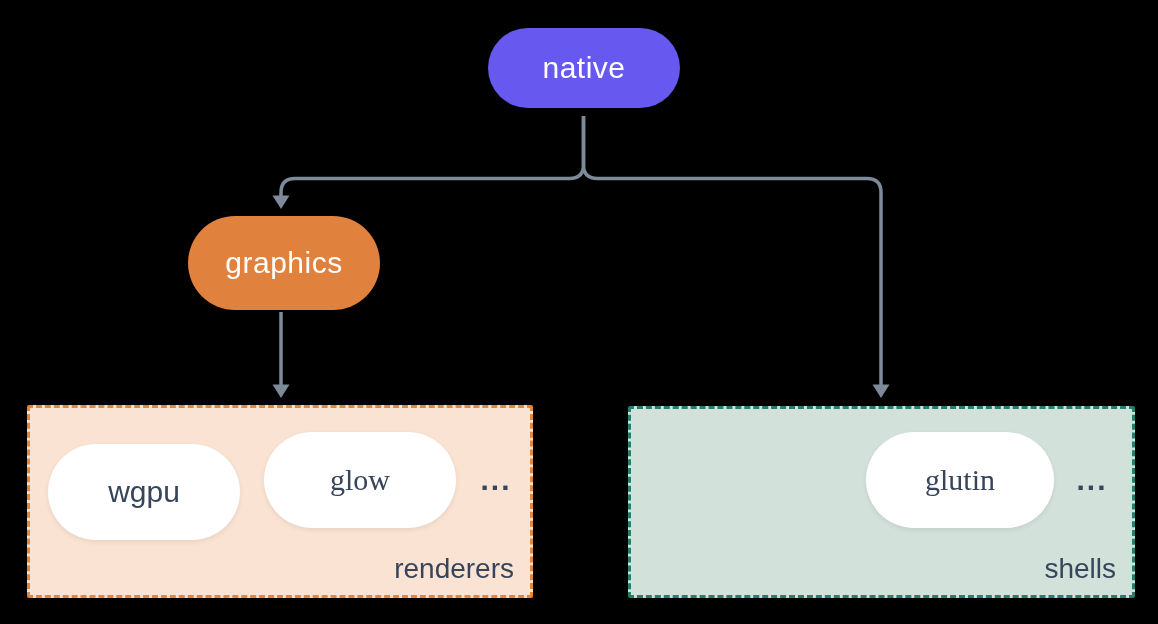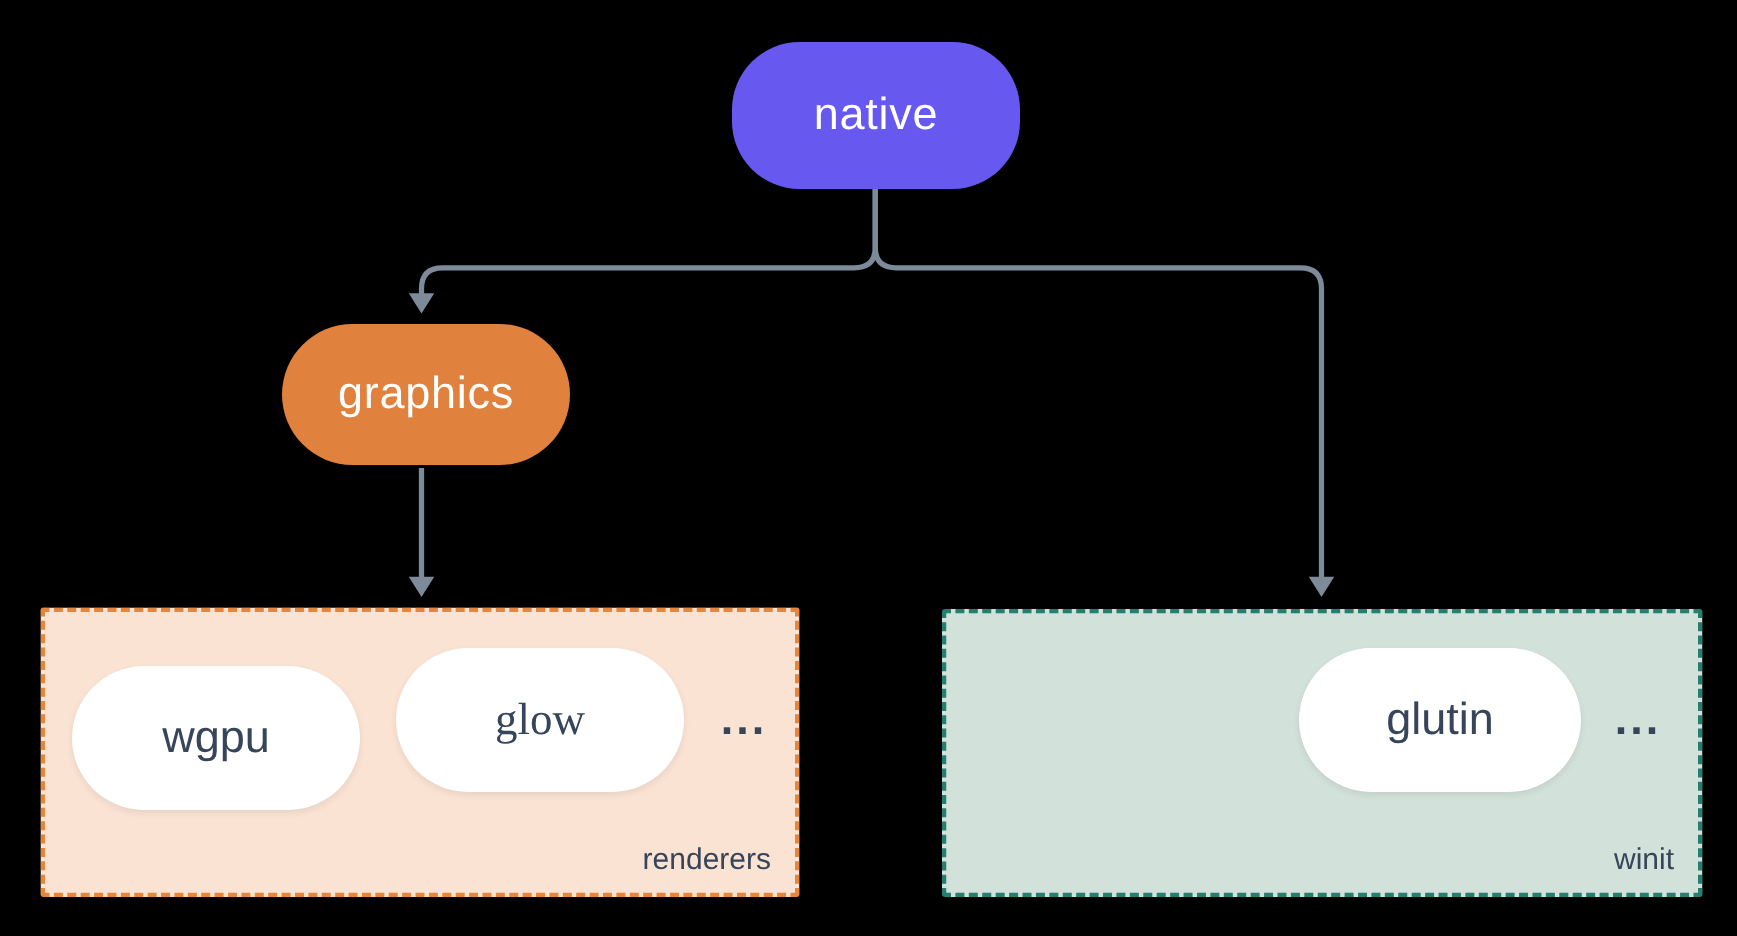--- a/index.html
+++ b/index.html
@@ -37,21 +37,21 @@
   .connector-layer polygon { fill: var(--connector); }
 
   .node {
     position: absolute;
     display: flex; align-items: center; justify-content: center;
     color: var(--node-text);
     font-size: 30px;
     letter-spacing: 0.5px;
   }
   .node-native {
-    left: 488px; top: 28px; width: 192px; height: 98px;
+    left: 488px; top: 28px; width: 192px; height: 80px;
     background: var(--native-fill);
     border-radius: 45px;
   }
   .node-graphics {
     left: 188px; top: 216px; width: 192px; height: 94px;
     background: var(--graphics-fill);
     border-radius: 47px;
   }
 
   .groupbox {
@@ -65,37 +65,37 @@
   }
   .groupbox-shells {
     left: 628px; top: 406px; width: 507px; height: 192px;
     background: var(--shells-fill);
     border: 3px dashed var(--shells-border);
   }
   .group-label {
     position: absolute;
     right: 16px; bottom: 10px;
     color: var(--dark-text);
-    font-size: 20px;
+    font-size: 28px;
   }
 
   .pill {
     position: absolute;
     width: 192px; height: 96px;
     background: var(--pill-fill);
     border-radius: 48px;
     display: flex; align-items: center; justify-content: center;
     color: var(--dark-text);
     font-size: 30px;
     box-shadow: 0 2px 5px rgba(0,0,0,0.08);
   }
   .pill-wgpu   { left: 48px;  top: 444px; }
   .pill-glow   { left: 264px; top: 432px; font-family: Liberation Serif, serif; }
   .pill-winit  { left: 653px; top: 432px; }
-  .pill-glutin { left: 866px; top: 432px; width: 188px; }
+  .pill-glutin { left: 866px; top: 432px; width: 188px; font-family: Liberation Serif, serif; }
 
   .ellipsis {
     position: absolute;
     top: 432px; height: 96px; width: 60px;
     display: flex; align-items: center; justify-content: center;
     color: var(--dark-text);
     font-size: 30px;
     font-weight: bold;
     letter-spacing: 2px;
   }
@@ -114,21 +114,21 @@
     <polygon points="881,398 872.5,384.5 889.5,384.5"></polygon>
     <path d="M281 312 L281 386"></path>
     <polygon points="281,398 272.5,384.5 289.5,384.5"></polygon>
   </svg>
 
   <div class="groupbox groupbox-renderers">
     <span class="group-label">renderers</span>
   </div>
 
   <div class="groupbox groupbox-shells">
-    <span class="group-label">winit</span>
+    <span class="group-label">shells</span>
   </div>
 
   <div class="node node-native">
     <span>native</span>
   </div>
 
   <div class="node node-graphics">
     <span>graphics</span>
   </div>
 

